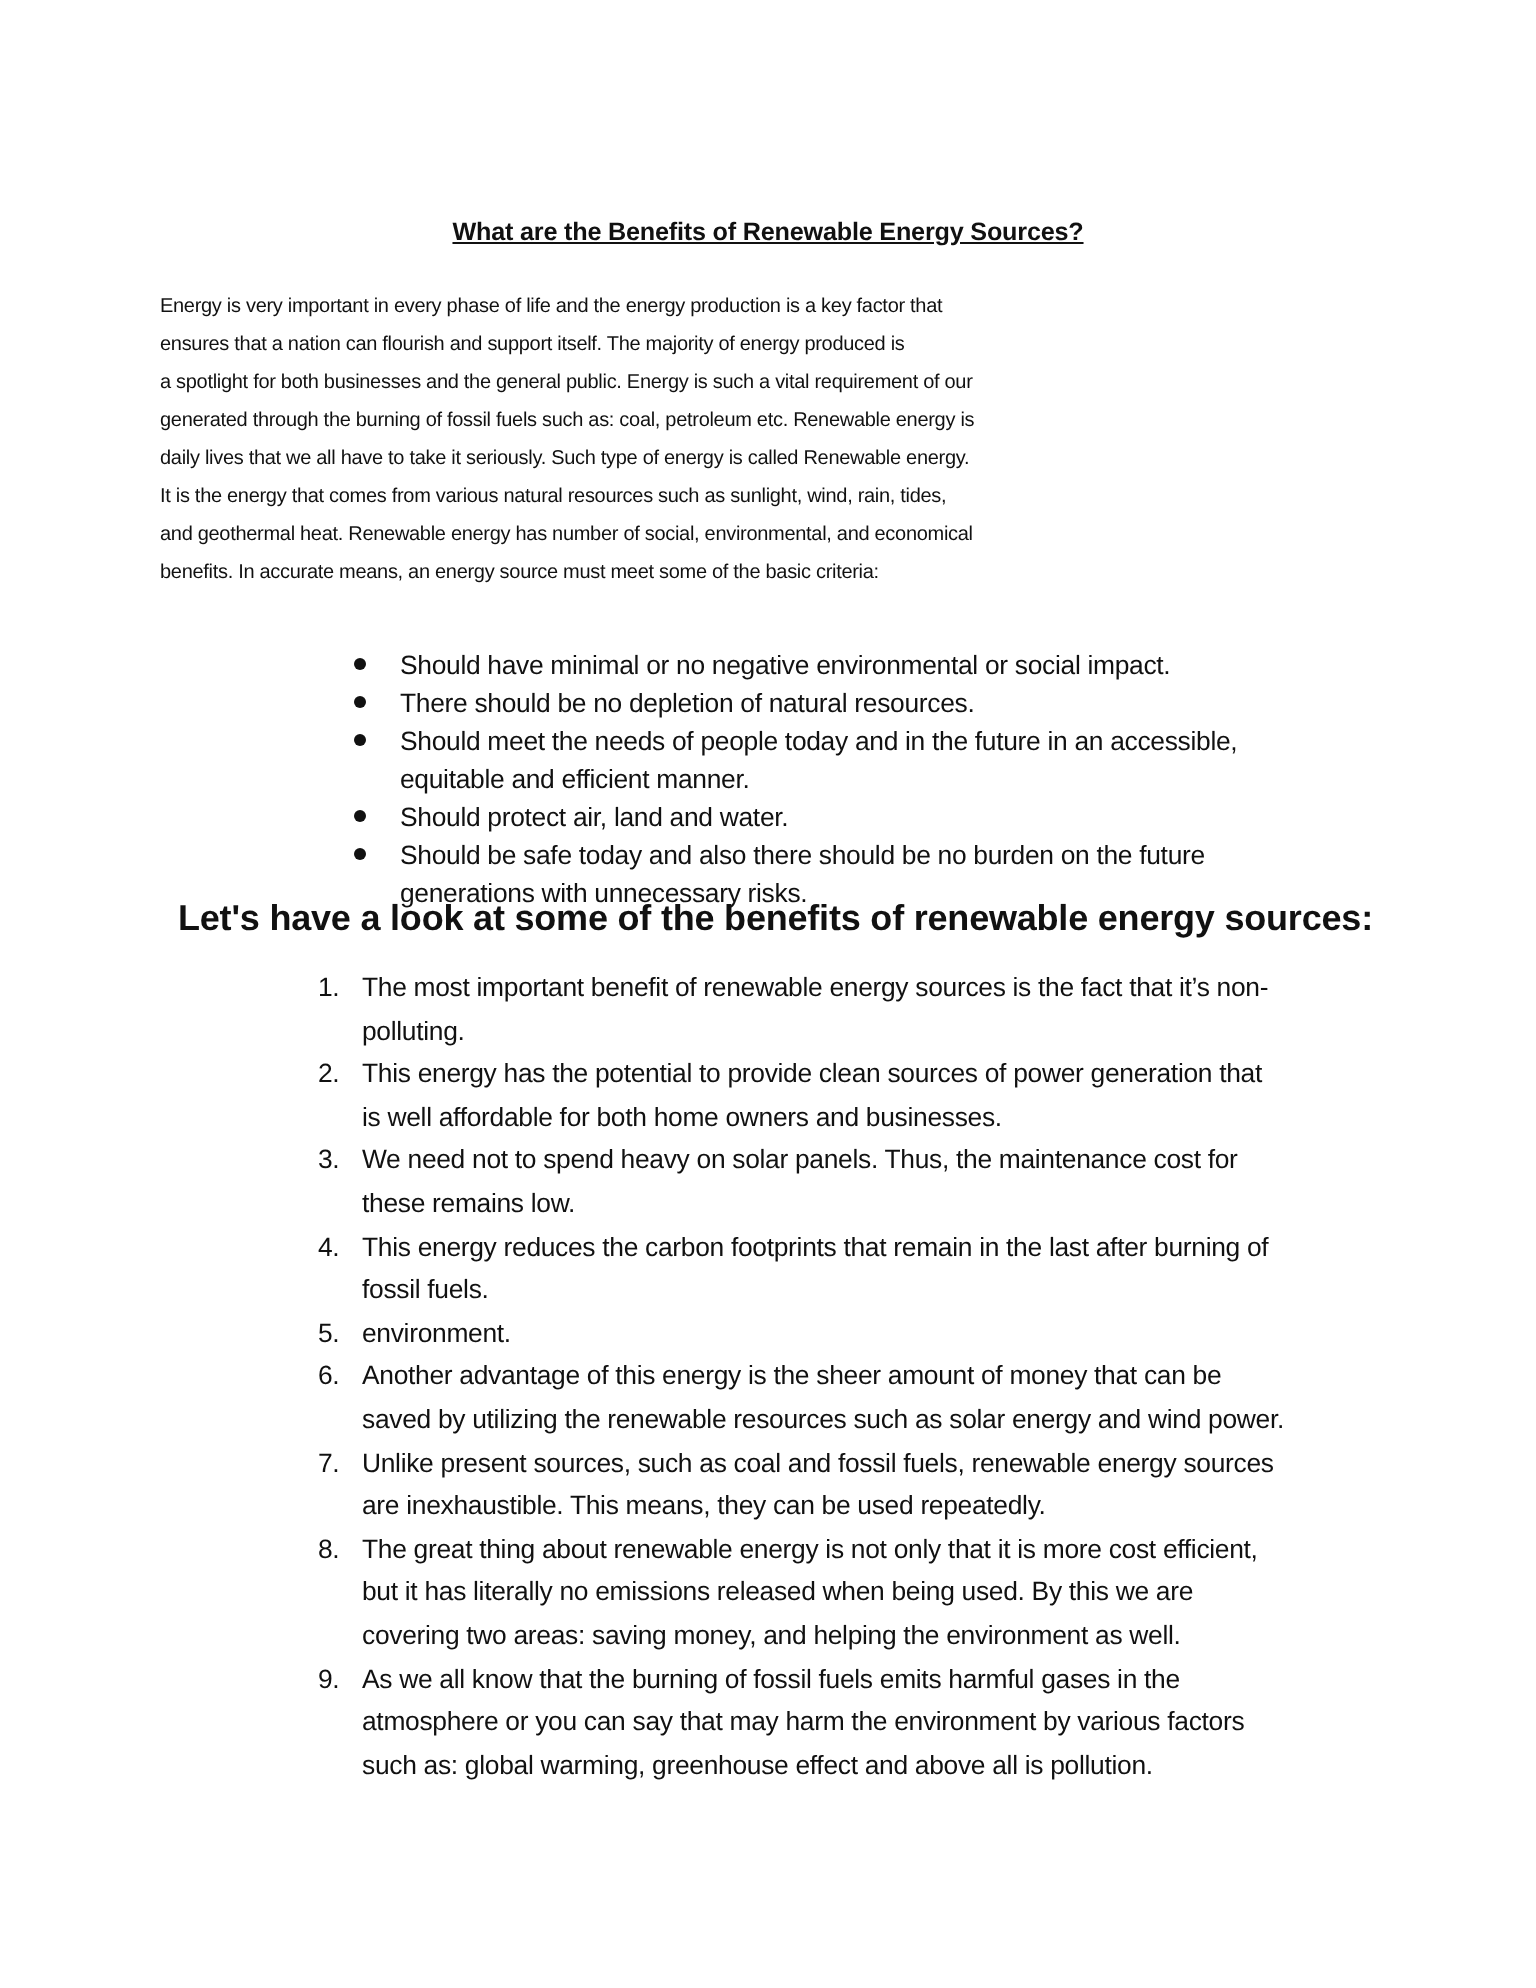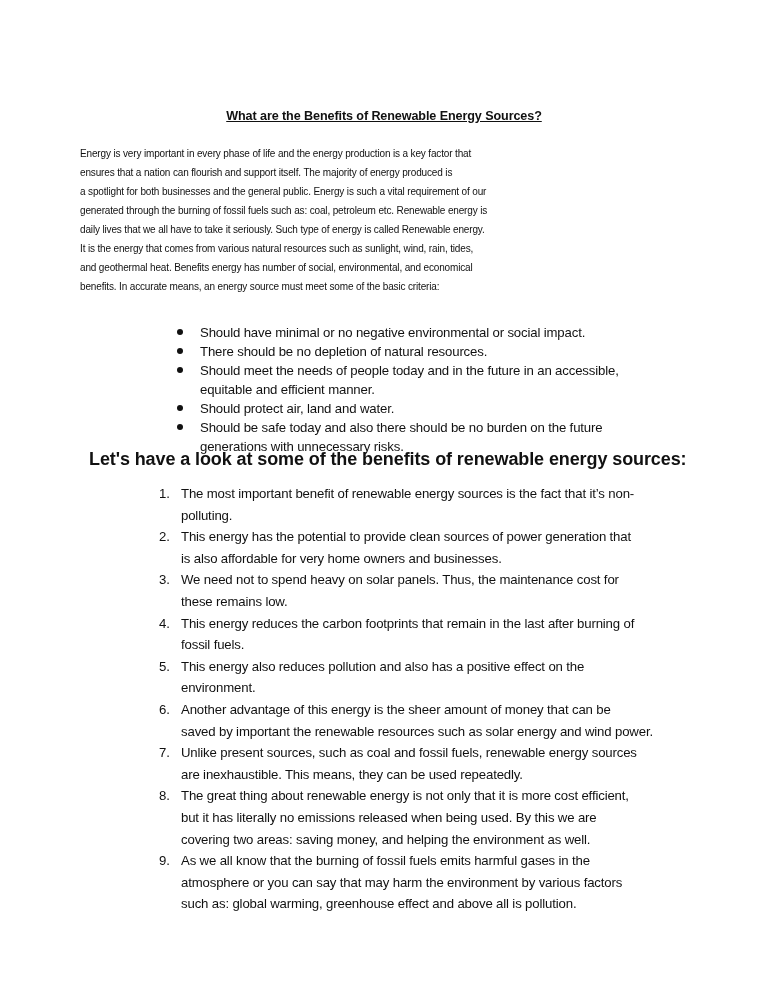--- a/index.html
+++ b/index.html
@@ -30,21 +30,21 @@
 <div class="page">
   <div class="title">What are the Benefits of Renewable Energy Sources?</div>
 
   <div class="intro">
     <span class="ln">Energy is very important in every phase of life and the energy production is a key factor that</span>
     <span class="ln">ensures that a nation can flourish and support itself. The majority of energy produced is</span>
     <span class="ln">a spotlight for both businesses and the general public. Energy is such a vital requirement of our</span>
     <span class="ln">generated through the burning of fossil fuels such as: coal, petroleum etc. Renewable energy is</span>
     <span class="ln">daily lives that we all have to take it seriously. Such type of energy is called Renewable energy.</span>
     <span class="ln">It is the energy that comes from various natural resources such as sunlight, wind, rain, tides,</span>
-    <span class="ln">and geothermal heat. Benefits energy has number of social, environmental, and economical</span>
+    <span class="ln">and geothermal heat. Renewable energy has number of social, environmental, and economical</span>
     <span class="ln">benefits. In accurate means, an energy source must meet some of the basic criteria:</span>
   </div>
 
   <ul class="bullets">
     <li>
       <span class="dot"></span>
       <span class="ln">Should have minimal or no negative environmental or social impact.</span>
     </li>
     <li>
       <span class="dot"></span>
@@ -70,41 +70,40 @@
 
   <ol class="numbered">
     <li>
       <span class="num">1.</span>
       <span class="ln">The most important benefit of renewable energy sources is the fact that it’s non-</span>
       <span class="ln">polluting.</span>
     </li>
     <li>
       <span class="num">2.</span>
       <span class="ln">This energy has the potential to provide clean sources of power generation that</span>
-      <span class="ln">is also affordable for very home owners and businesses.</span>
+      <span class="ln">is well affordable for both home owners and businesses.</span>
     </li>
     <li>
       <span class="num">3.</span>
       <span class="ln"> We need not to spend heavy on solar panels. Thus, the maintenance cost for</span>
       <span class="ln">these remains low.</span>
     </li>
     <li>
       <span class="num">4.</span>
       <span class="ln">This energy reduces the carbon footprints that remain in the last after burning of</span>
       <span class="ln">fossil fuels.</span>
     </li>
     <li>
       <span class="num">5.</span>
-      <span class="ln">This energy also reduces pollution and also has a positive effect on the</span>
       <span class="ln">environment.</span>
     </li>
     <li>
       <span class="num">6.</span>
       <span class="ln">Another advantage of this energy is the sheer amount of money that can be</span>
-      <span class="ln">saved by important the renewable resources such as solar energy and wind power.</span>
+      <span class="ln">saved by utilizing the renewable resources such as solar energy and wind power.</span>
     </li>
     <li>
       <span class="num">7.</span>
       <span class="ln">Unlike present sources, such as coal and fossil fuels, renewable energy sources</span>
       <span class="ln">are inexhaustible. This means, they can be used repeatedly.</span>
     </li>
     <li>
       <span class="num">8.</span>
       <span class="ln">The great thing about renewable energy is not only that it is more cost efficient,</span>
       <span class="ln">but it has literally no emissions released when being used. By this we are</span>

